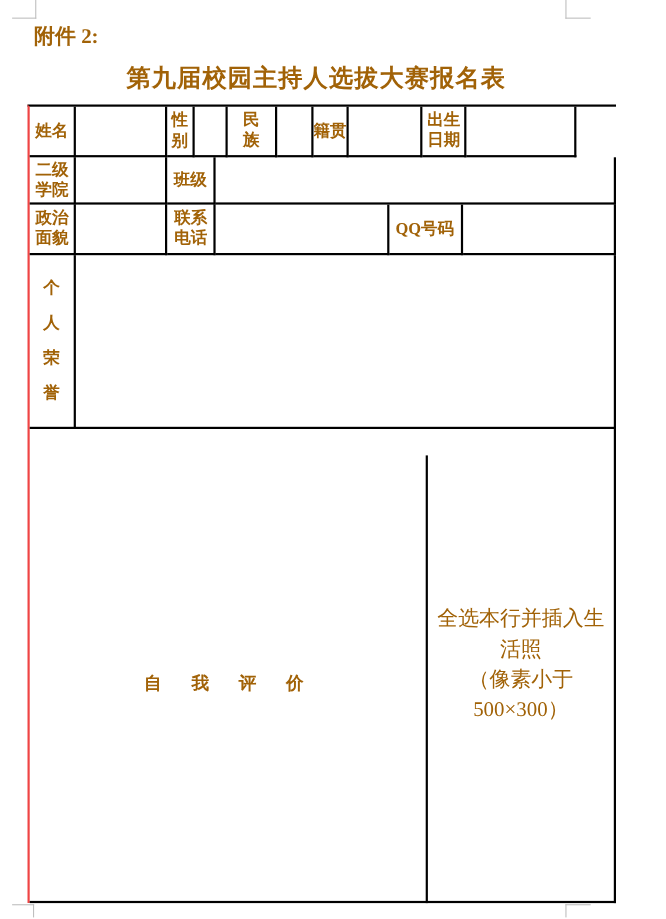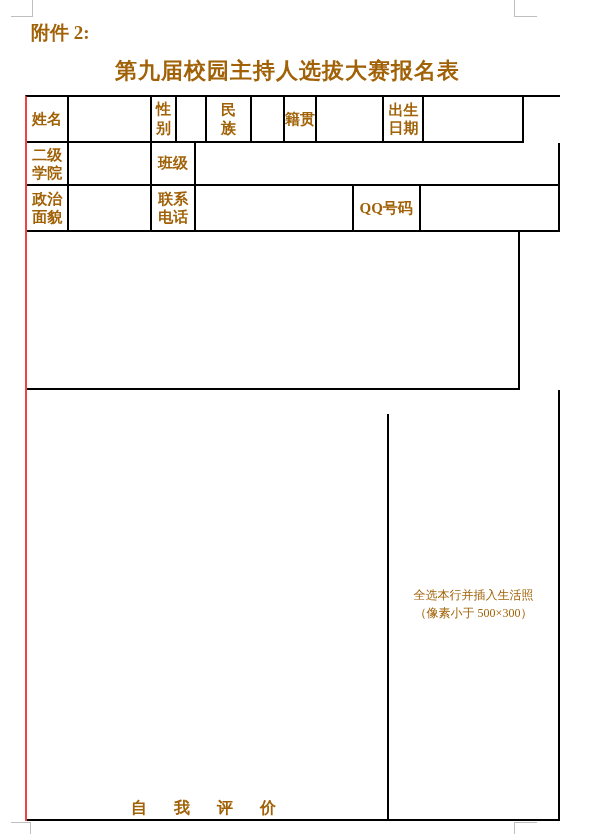--- a/index.html
+++ b/index.html
@@ -22,23 +22,23 @@
   .form-table { position:absolute; left:25px; top:95px; width:535px;
                 border-top:2px solid #000; border-left:2px solid #ef4444; box-sizing:border-box; }
   .row  { display:flex; width:533px; }
   .cell { box-sizing:border-box; border-right:2px solid #000; border-bottom:2px solid #000;
           display:flex; align-items:center; justify-content:center; overflow:hidden; }
   .label { font-weight:bold; font-size:15px; text-align:center; }
   .w2 { display:block; width:2.05em; line-height:1.2; margin:0 auto; text-align:right; }
   .w1 { display:block; width:1.05em; line-height:1.2; margin:4px auto; text-align:center; }
   .vert { display:block; width:1.1em; line-height:2.15; margin:0 auto; text-align:center;
           font-weight:bold; font-size:15px; }
-  .eval-cell { align-items:flex-end; padding-top:9px;margin-top:24px; }
+  .eval-cell { align-items:center; padding-top:9px;margin-top:24px; }
   .eval-title { font-size:16px; font-weight:bold; letter-spacing:7px; word-spacing:9px; }
-  .photo-cell { flex-direction:column; font-size:12px; line-height:1.45; text-align:center; }
+  .photo-cell { flex-direction:column; font-size:19px; line-height:1.45; text-align:center; }
 </style>
 </head>
 <body>
 
 <div class="page">
 
   <div class="mark mark-tl"></div>
   <div class="mark mark-tr"></div>
   <div class="mark mark-bl"></div>
   <div class="mark mark-br"></div>
@@ -91,20 +91,23 @@
           <span class="w2">联系电话</span>
         </div>
       <div class="cell" style="width:158px"></div>
       <div class="cell label" style="width:67px">
           <span>QQ号码</span>
         </div>
       <div class="cell" style="width:140px"></div>
     </div>
 
     <div class="row" style="height:158px">
+      <div class="cell" style="width:42px">
+          <span class="vert">个人荣誉</span>
+        </div>
       <div class="cell" style="width:493px"></div>
     </div>
 
     <div class="row" style="height:431px">
       <div class="cell eval-cell" style="width:362px">
         <span class="eval-title">自 我 评 价</span>
       </div>
       <div class="cell photo-cell" style="width:171px">
         <span>全选本行并插入生活照</span>
         <span>（像素小于 500×300）</span>

